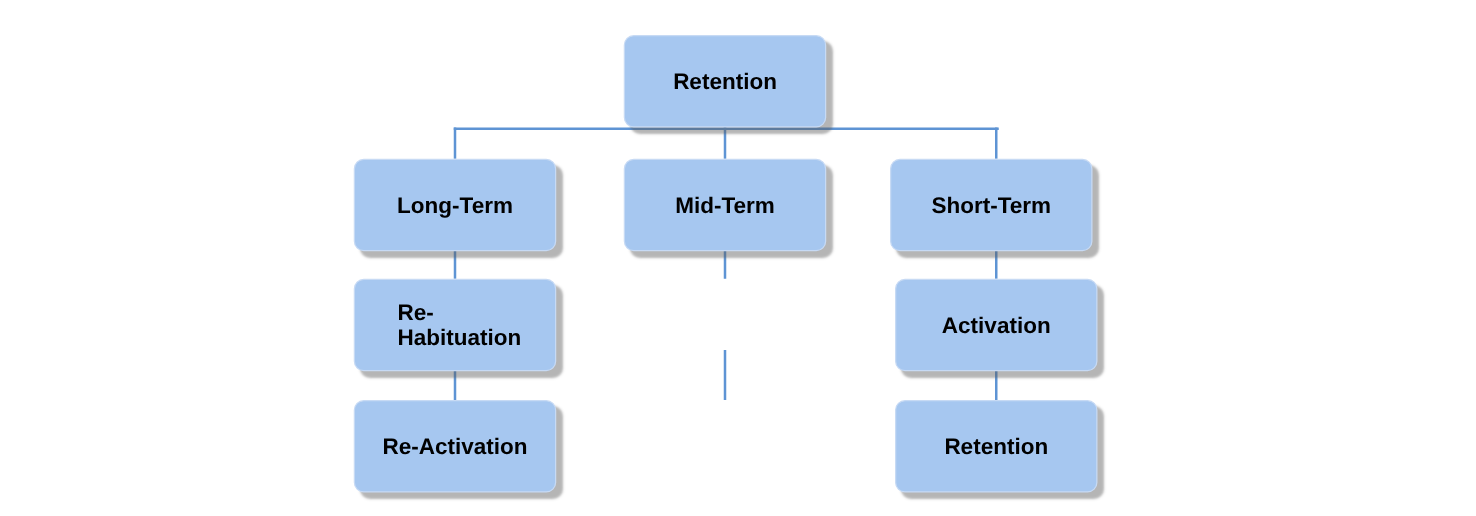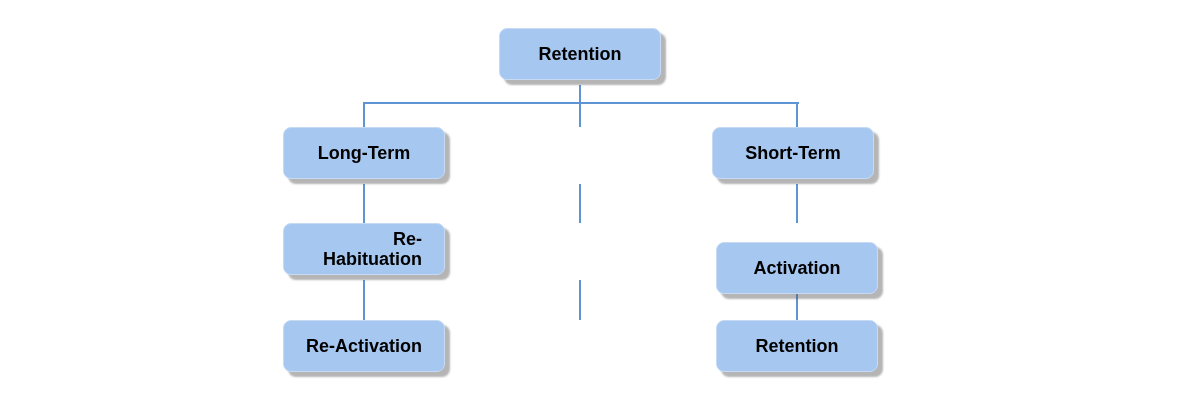--- a/index.html
+++ b/index.html
@@ -11,30 +11,30 @@
   .canvas {
     position: relative;
     width: 1181px;
     height: 413px;
     background: var(--background, #ffffff);
     overflow: hidden;
   }
   .node {
     position: absolute;
     width: 162px;
-    height: 52px;
+    height: 74px;
     box-sizing: border-box;
     background: var(--node_fill, #a6c7f0);
     border: 1.5px solid var(--node_border, #c7daf4);
     border-radius: 8px;
     box-shadow: 5px 5px 2px rgba(90, 90, 90, 0.45);
     display: flex;
     align-items: center;
     justify-content: center;
-    text-align: right;
+    text-align: left;
     cursor: default;
   }
   .node .label {
     display: inline-block;
     font-size: 18px;
     font-weight: bold;
     color: var(--text_color, #000000);
     line-height: 20px;
   }
   .node.narrow .label {
@@ -48,21 +48,21 @@
   .edge.h { height: 2px; }
   .edge.v { width: 2px; }
 
   
   .pos-root   { left: 499px; top: 28px;  }
   .pos-l2a    { left: 283px; top: 127px; }
   .pos-l2b    { left: 499px; top: 127px; }
   .pos-l2c    { left: 712px; top: 127px; }
   .pos-l3a    { left: 283px; top: 223px; }
   .pos-l3b    { left: 499px; top: 223px; }
-  .pos-l3c    { left: 716px; top: 223px; margin-top: 19px; }
+  .pos-l3c    { left: 716px; top: 223px; }
   .pos-l4a    { left: 283px; top: 320px; }
   .pos-l4b    { left: 499px; top: 320px; }
   .pos-l4c    { left: 716px; top: 320px; }
 
   
   .e-root-drop   { left: 579px; top: 85px;  height: 19px; }
   .e-main-h      { left: 363px; top: 102px; width: 436px; }
   .e-stub-left   { left: 363px; top: 102px; height: 25px; }
   .e-stub-mid    { left: 579px; top: 102px; height: 25px; }
   .e-stub-right  { left: 796px; top: 102px; height: 25px; }
@@ -90,20 +90,23 @@
   <div class="edge v e-l3b-l4b"></div>
   <div class="edge v e-l3c-l4c"></div>
 
   <div class="node pos-root">
     <span class="label">Retention</span>
   </div>
 
   <div class="node pos-l2a">
     <span class="label">Long-Term</span>
   </div>
+  <div class="node pos-l2b">
+    <span class="label">Mid-Term</span>
+  </div>
   <div class="node pos-l2c">
     <span class="label">Short-Term</span>
   </div>
 
   <div class="node narrow pos-l3a">
     <span class="label">Re-Habituation</span>
   </div>
   <div class="node pos-l3c">
     <span class="label">Activation</span>
   </div>

